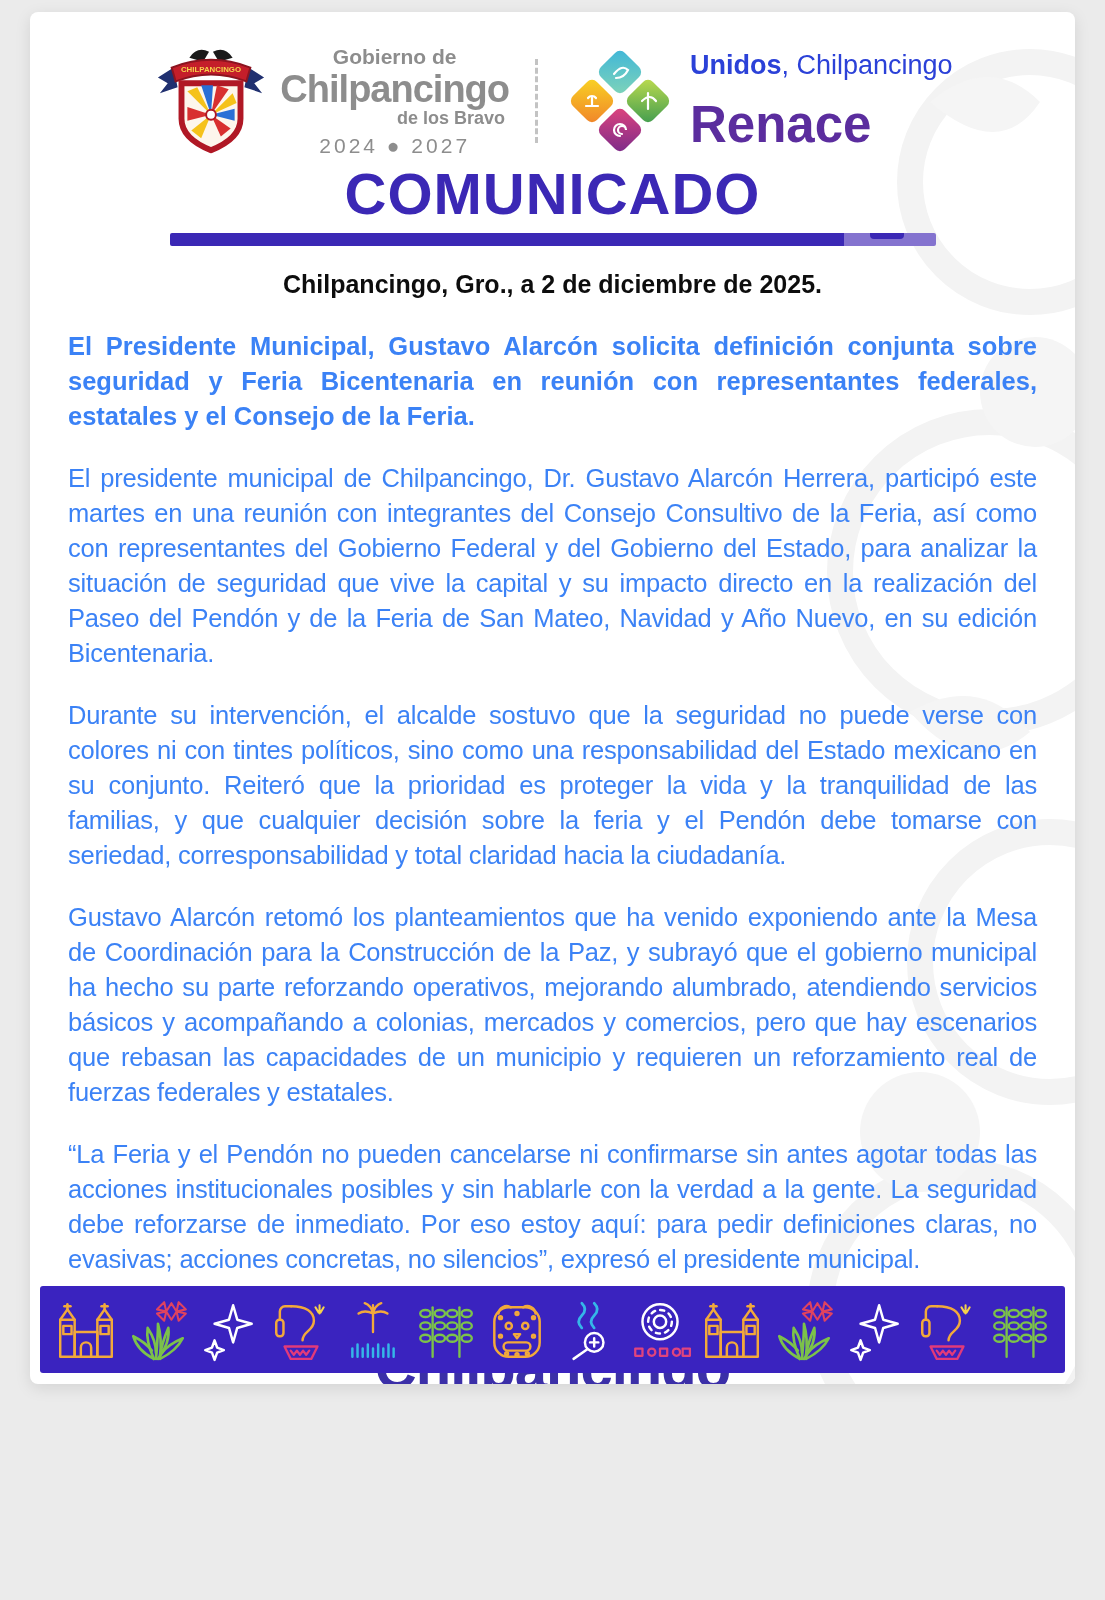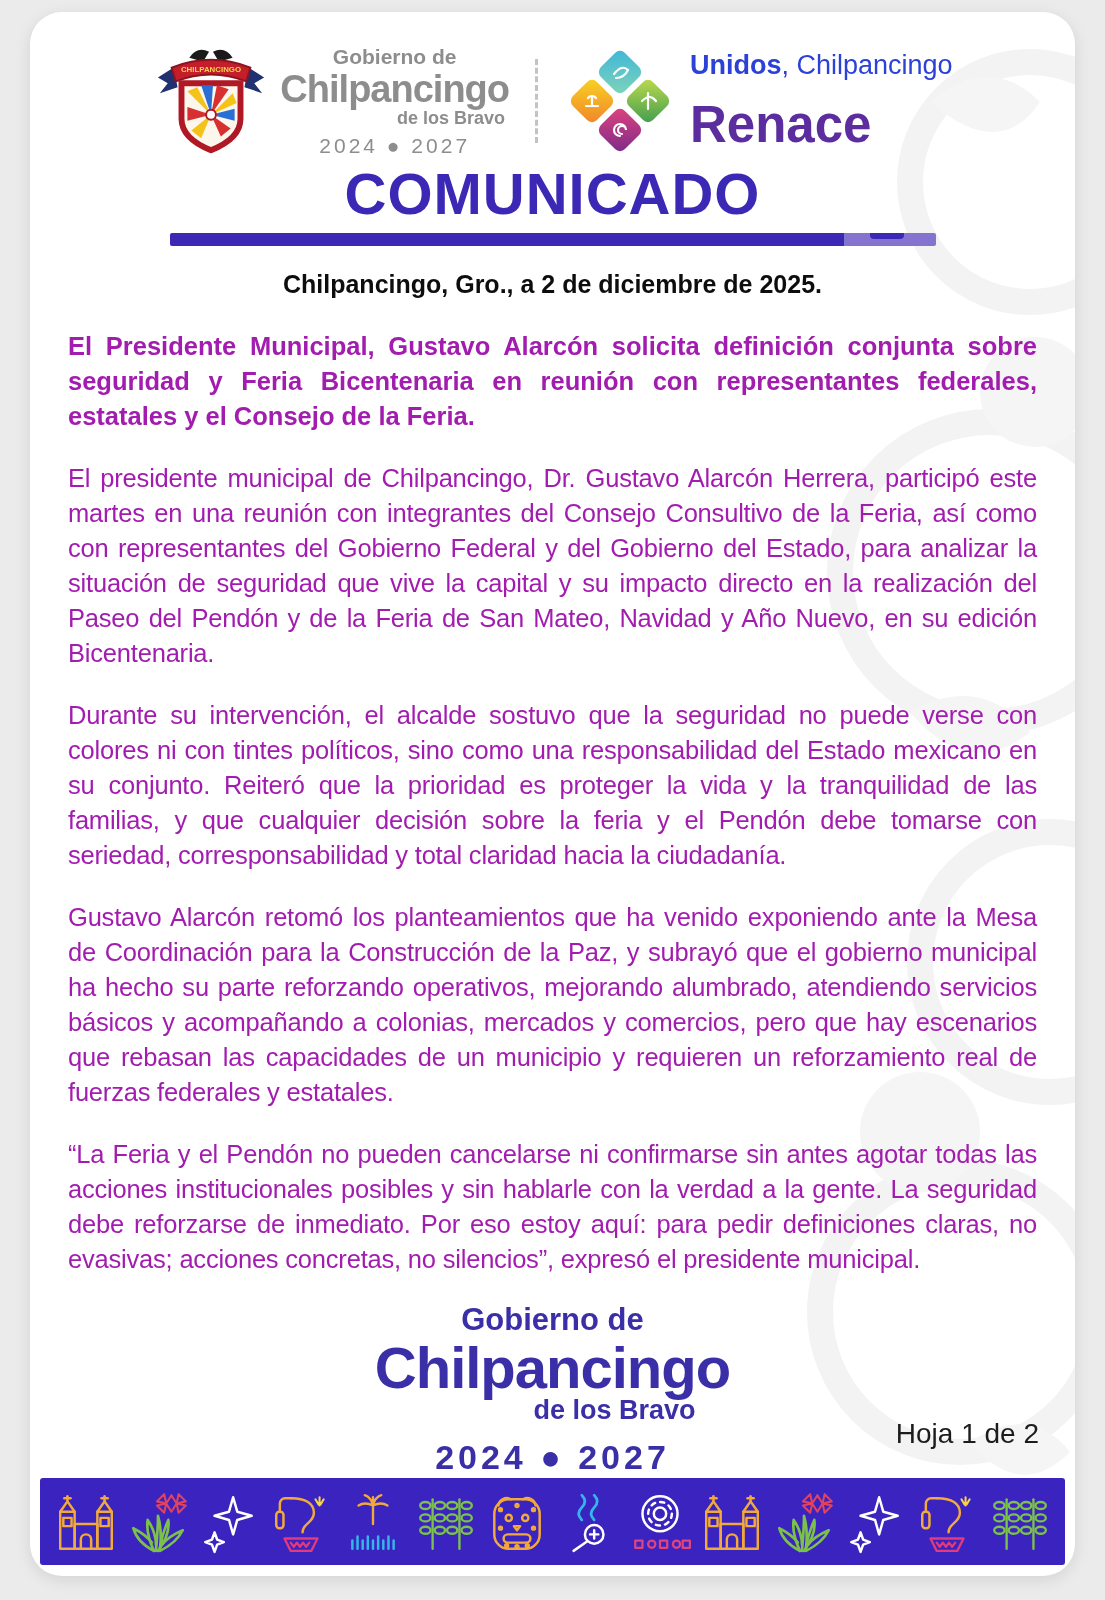--- a/index.html
+++ b/index.html
@@ -1,19 +1,19 @@
 <!DOCTYPE html>
 <html style="--accent-purple: #3b28b5; --divider-light: #8473cf; --gov-gray: #8d8d8d; --unidos-blue: #2b41d8; --renace-purple: #5b2d9e; --footer-purple: #3b2fa8; --banner-bg: #3a23bf;"><head>
 <meta charset="utf-8">
 <style>
   * { margin:0; padding:0; box-sizing:border-box; }
   html,body { width:1105px; height:1600px; background:#ebebeb; font-family:"Liberation Sans", sans-serif; }
   .card {
-    position:absolute; left:30px; top:12px; width:1045px; height:1564px;
-    background:#ffffff; border-radius:32px; overflow:hidden;
+    position:absolute; left:30px; top:12px; width:1045px; height:1372px;
+    background:#ffffff; border-radius:8px; overflow:hidden;
     box-shadow:0 4px 16px rgba(0,0,0,0.10);
   }
   
   .watermark { position:absolute; inset:0; pointer-events:none; z-index:0; }
   .content { position:relative; z-index:1; }
 
   
   .header-row {
     display:flex; align-items:center; justify-content:center;
     gap:26px; margin-top:30px;
@@ -45,21 +45,21 @@
   .divider::after {
     content:""; position:absolute; right:32px; top:0; width:34px; height:6px;
     background:var(--accent-purple,#3a21ad); border-radius:0 0 4px 4px;
   }
   .dateline { text-align:center; margin-top:24px; font-size:25px; font-weight:600; color:#0d0d0d; }
 
   
   .body-text { margin:30px 38px 0 38px; }
   .para {
     font-size:25.5px; line-height:35px; letter-spacing:-0.2px;
-    text-align:justify; color:#a21caf; margin-bottom:27px;
+    text-align:justify; color:#3b82f6; margin-bottom:27px;
   }
   .para.bold { font-weight:700; letter-spacing:0; }
 
   
   .footer-logo { text-align:center; margin-top:12px; color:var(--footer-purple,#3b2fa8); line-height:1; }
   .footer-logo .l1 { font-size:31px; font-weight:800; }
   .footer-logo .l2 { font-size:58px; font-weight:800; letter-spacing:-1px; margin-top:4px; }
   .footer-logo .l3 { font-size:27px; font-weight:800; margin-top:0px; transform:translateX(62px); }
   .footer-logo .l4 { font-size:34px; font-weight:600; letter-spacing:4px; margin-top:16px; }
   .page-number { position:absolute; right:36px; top:1376px; font-size:28px; color:#1c1c1c; z-index:2; }

